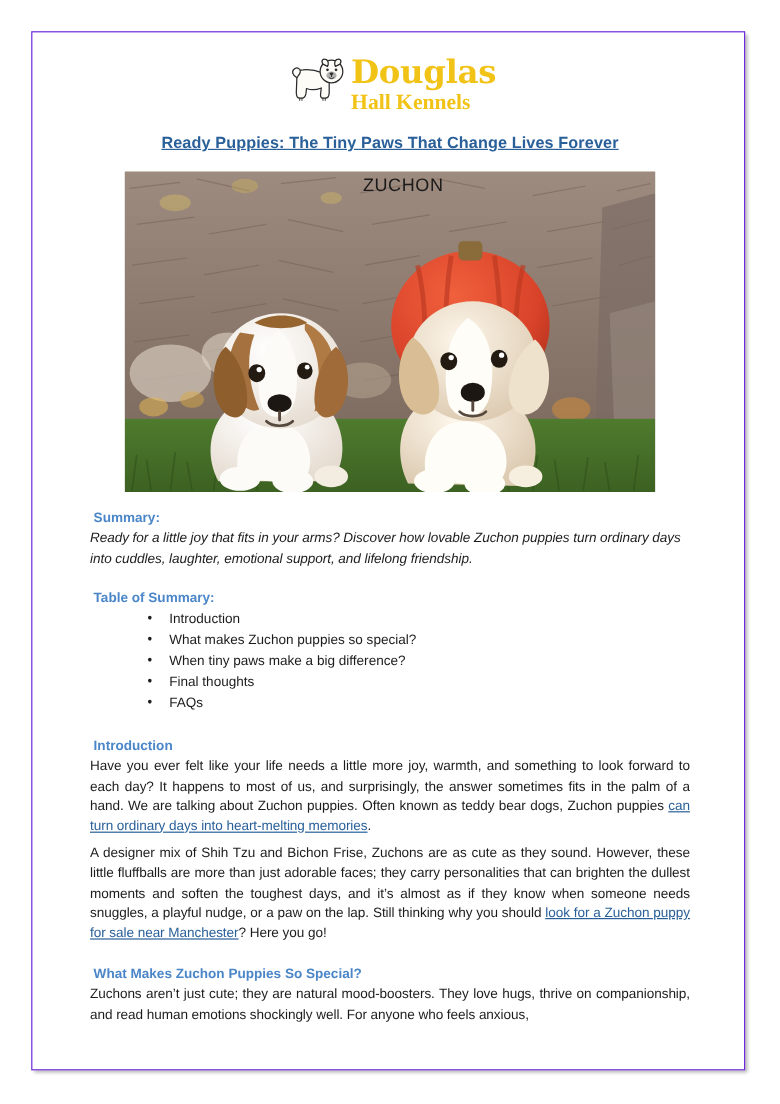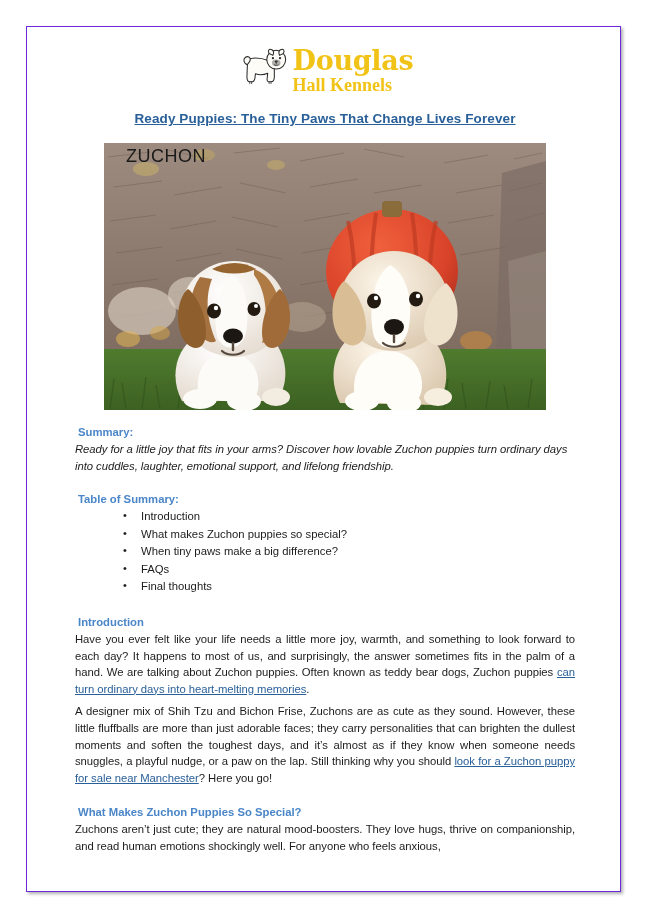--- a/index.html
+++ b/index.html
@@ -93,23 +93,23 @@
     height: 267px;
     overflow: hidden;
     background: #8b7a6d;
   }
   .hero svg { display:block; width:100%; height:100%; }
   .hero-label {
     position: absolute;
     top: 3px;
     left: 0;
     right: 0;
-    text-align: left;
+    text-align: center;
     font-family: "Liberation Sans", sans-serif;
-    font-size: 18px;
+    font-size: 15px;
     color: #1a1a1a;
     letter-spacing: 0.5px;
     padding-left: 22px;
   }
 
   
   .sec-head {
     color: #4a86c8;
     font-weight: bold;
     font-size: 11.3px;
@@ -350,22 +350,22 @@
     </div>
 
     <div class="sec-head summary-head">Summary:</div>
     <div class="summary-body">Ready for a little joy that fits in your arms? Discover how lovable Zuchon puppies turn ordinary days into cuddles, laughter, emotional support, and lifelong friendship.</div>
 
     <div class="sec-head toc-head">Table of Summary:</div>
     <ul class="toc">
       <li>Introduction</li>
       <li>What makes Zuchon puppies so special?</li>
       <li>When tiny paws make a big difference?</li>
+      <li>Final thoughts</li>
       <li>FAQs</li>
-      <li>Final thoughts</li>
     </ul>
 
     <div class="sec-head body-head">Introduction</div>
     <p class="para">
       <span>Have you ever felt like your life needs a little more joy, warmth, and something to look forward to each day? It happens to most of us, and surprisingly, the answer sometimes fits in the palm of a hand. We are talking about Zuchon puppies. Often known as teddy bear dogs, Zuchon puppies </span><a class="ilink" href="#">can turn ordinary days into heart-melting memories</a><span>.</span>
     </p>
     <p class="para spaced">
       <span>A designer mix of Shih Tzu and Bichon Frise, Zuchons are as cute as they sound. However, these little fluffballs are more than just adorable faces; they carry personalities that can brighten the dullest moments and soften the toughest days, and it’s almost as if they know when someone needs snuggles, a playful nudge, or a paw on the lap. Still thinking why you should </span><a class="ilink" href="#">look for a Zuchon puppy for sale near Manchester</a><span>? Here you go!</span>
     </p>
 

